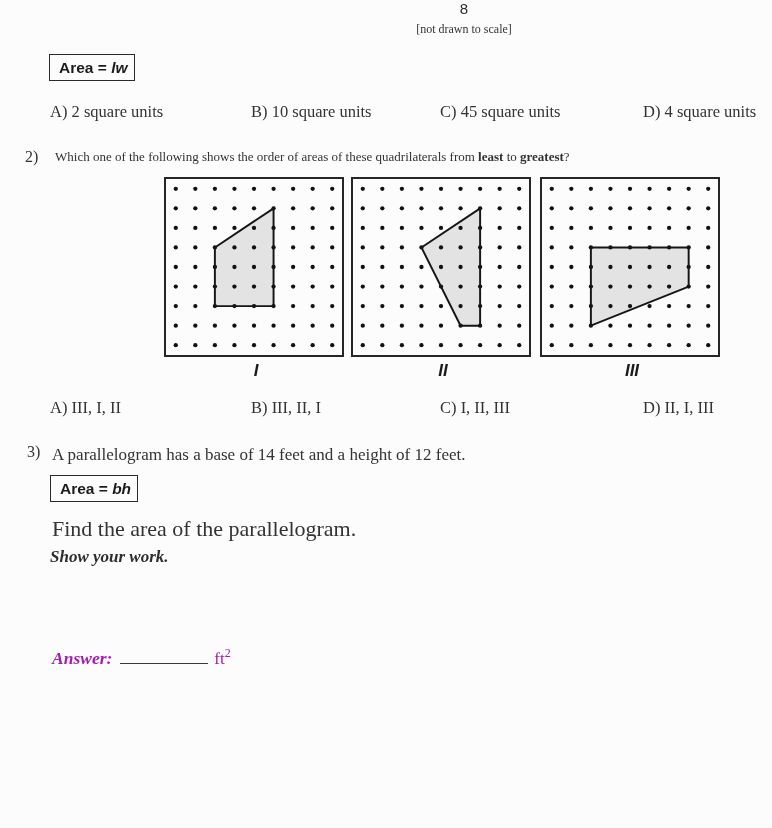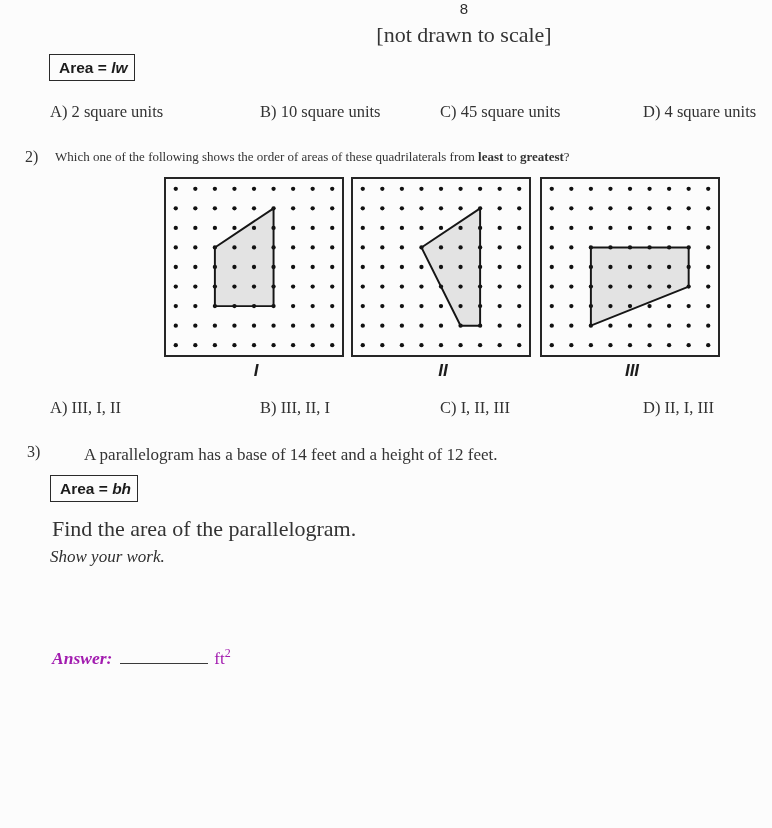--- a/index.html
+++ b/index.html
@@ -6,53 +6,53 @@
   body{
     width:772px;height:828px;position:relative;background:#fcfcfc;
     font-family:"Liberation Serif", serif;color:#333;overflow:hidden;
   }
   .abs{position:absolute;}
   .center-x{transform:translateX(-50%);}
   .page-num{
     left:464px;top:0px;font-family:"Liberation Sans", sans-serif;
     font-size:15px;color:#2e2e2e;
   }
-  .scale-note{left:464px;top:22px;font-size:22px;color:#343434;}
+  .scale-note{left:464px;top:22px;font-size:12px;color:#343434;}
   .formula-box{
     border:1.6px solid #2a2a2a;background:#fcfcfc;
     font-family:"Liberation Sans", sans-serif;font-weight:600;color:#1b1b1b;
     font-size:15.5px;padding:4px 6px 4px 9px;line-height:17px;
   }
   .formula-box .var{font-style:italic;}
   .fbox1{left:49px;top:54px;}
   .fbox2{left:50px;top:475px;}
   .choice-row{left:0;top:0;width:772px;height:20px;font-size:16.5px;color:#333;}
   .choice{position:absolute;white-space:nowrap;}
-  .c0{left:50px;} .c1{left:260px;} .c2{left:440px;} .c3{left:643px;}
+  .c0{left:50px;} .c1{left:251px;} .c2{left:440px;} .c3{left:643px;}
   .row1{top:102px;} .row2{top:398px;}
   .qnum{font-size:16px;color:#333;}
   .q2num{left:25px;top:148px;}
   .q2text{left:55px;top:149px;font-size:13px;color:#333;white-space:nowrap;}
   .q2text b{font-weight:bold;}
   .q3num{left:27px;top:443px;}
-  .q3text{left:52px;top:445px;font-size:17px;color:#333;white-space:nowrap;margin-left:32px;}
+  .q3text{left:52px;top:445px;font-size:17px;color:#333;white-space:nowrap;}
   .grid{
     width:180px;height:180px;border:2px solid #262626;background:#fcfcfc;
     box-sizing:border-box;
   }
   .g0{left:164px;top:177px;} .g1{left:351px;top:177px;} .g2{left:540px;top:177px;}
   .grid svg{display:block;width:176px;height:176px;}
   .grid-label{
     width:184px;text-align:center;top:361px;
     font-family:"Liberation Sans", sans-serif;font-weight:bold;font-style:italic;
     font-size:17px;color:#1c1c1c;
   }
   .gl0{left:164px;} .gl1{left:351px;} .gl2{left:540px;}
   .find-text{left:52px;top:516px;font-size:22px;color:#333;}
-  .show-work{left:50px;top:547px;font-size:17px;font-weight:normal;font-style:italic;color:#2e2e2e;}
+  .show-work{left:50px;top:547px;font-size:17px;font-weight:bold;font-style:italic;color:#2e2e2e;}
   .answer-line{left:52px;top:646px;font-size:17.5px;color:#a21caf;}
   .answer-label{font-weight:bold;font-style:italic;}
   .answer-blank{
     display:inline-block;width:88px;height:1px;border-bottom:1.6px solid #3a3a3a;
     vertical-align:baseline;margin:0 6px 0 8px;
   }
   .answer-unit{font-size:17px;}
   .answer-unit sup{font-size:12px;}
 </style>
 </head>

